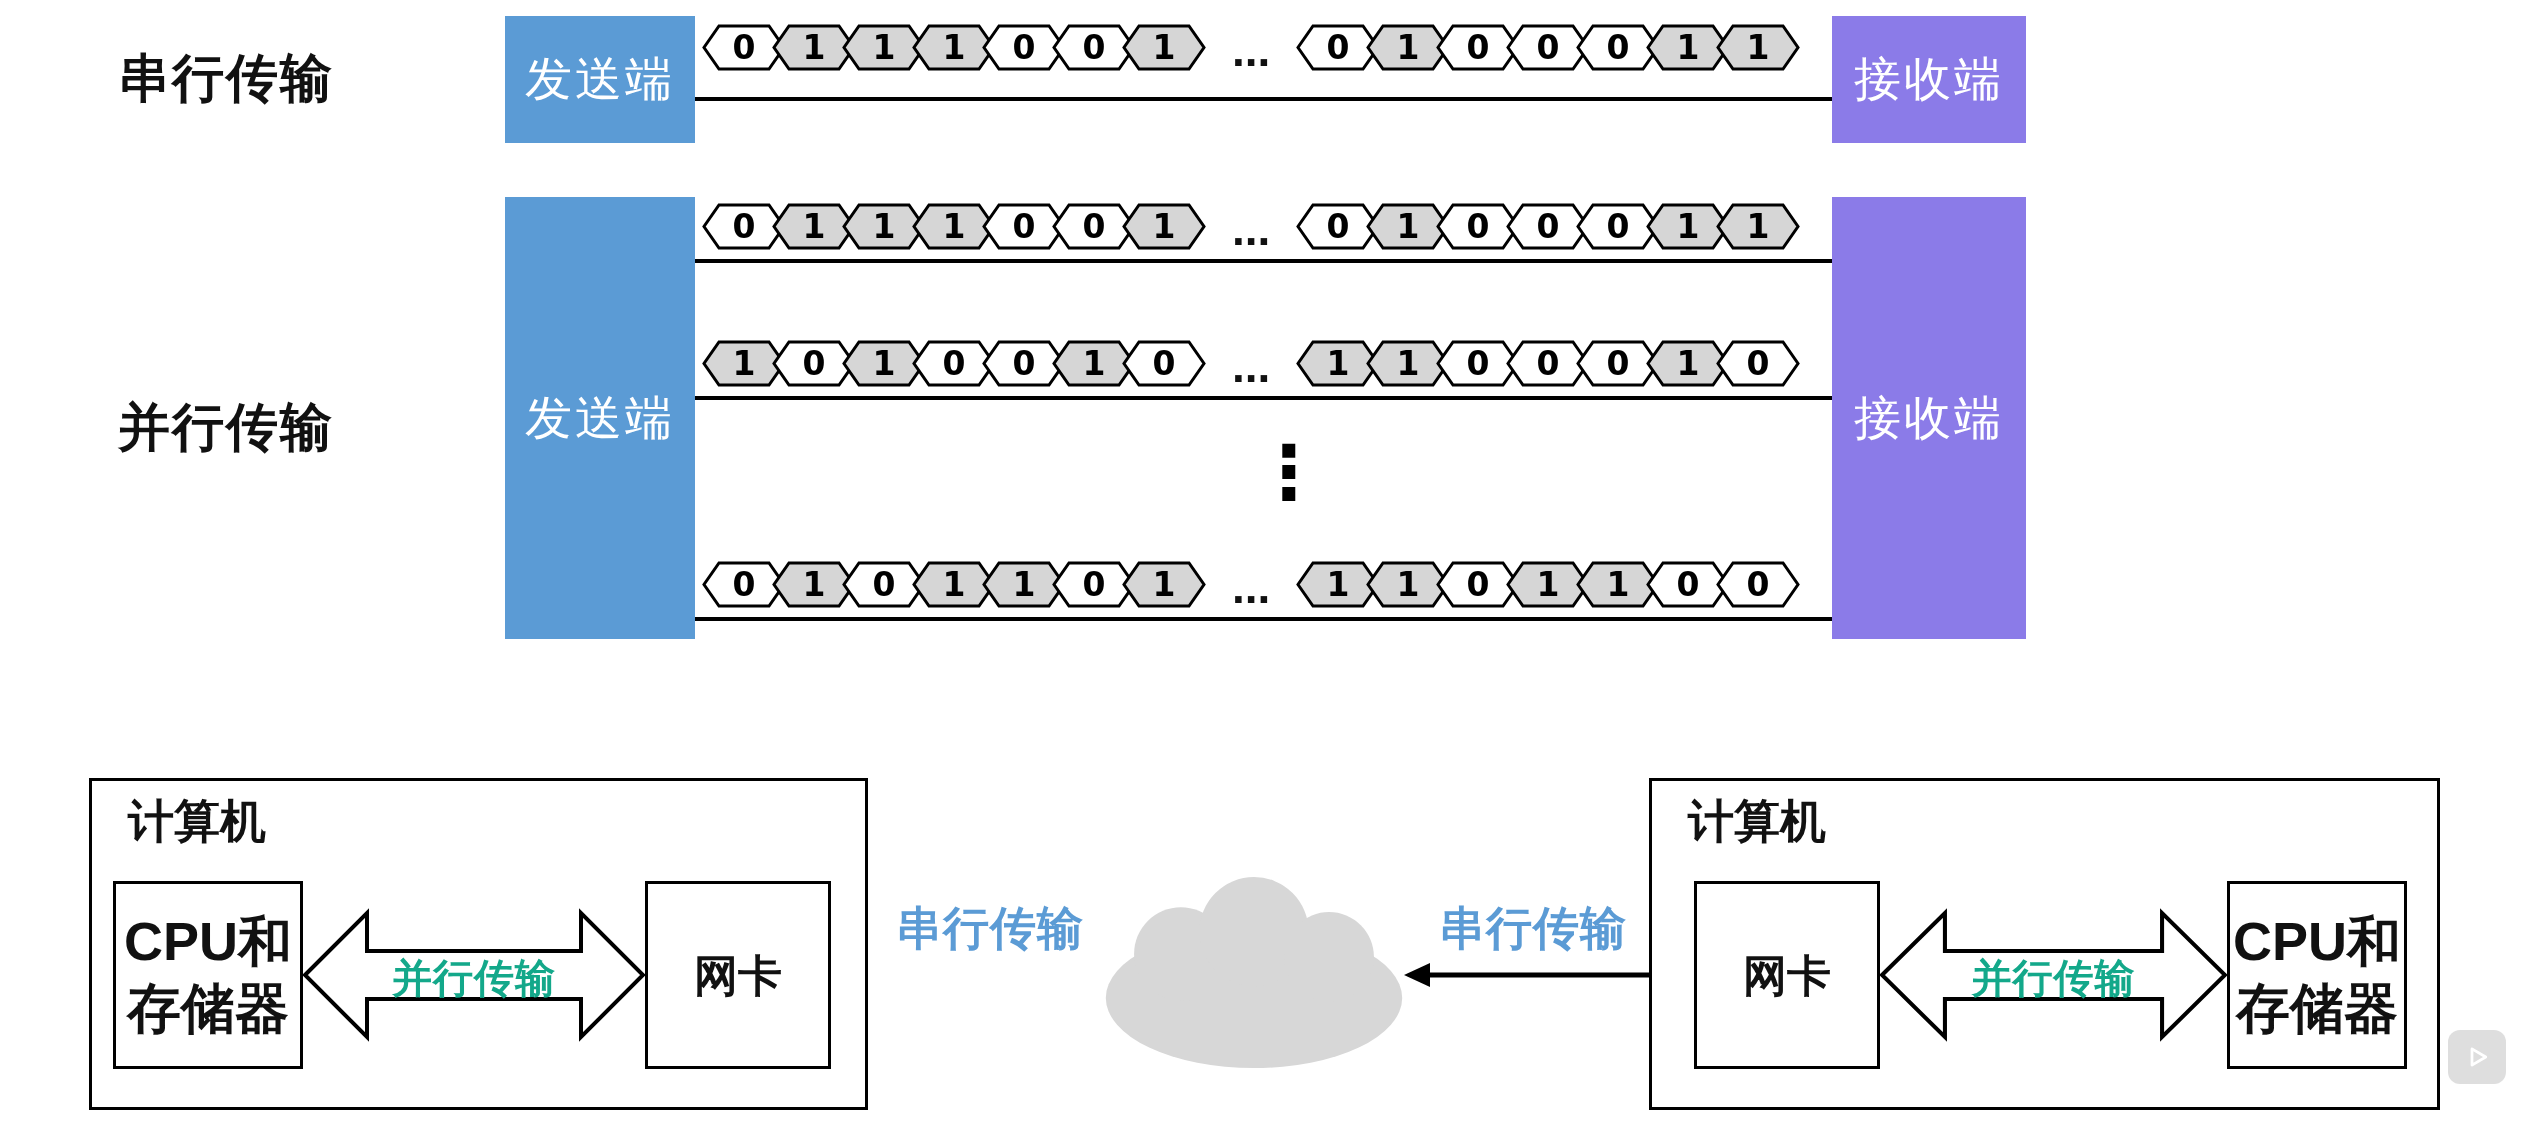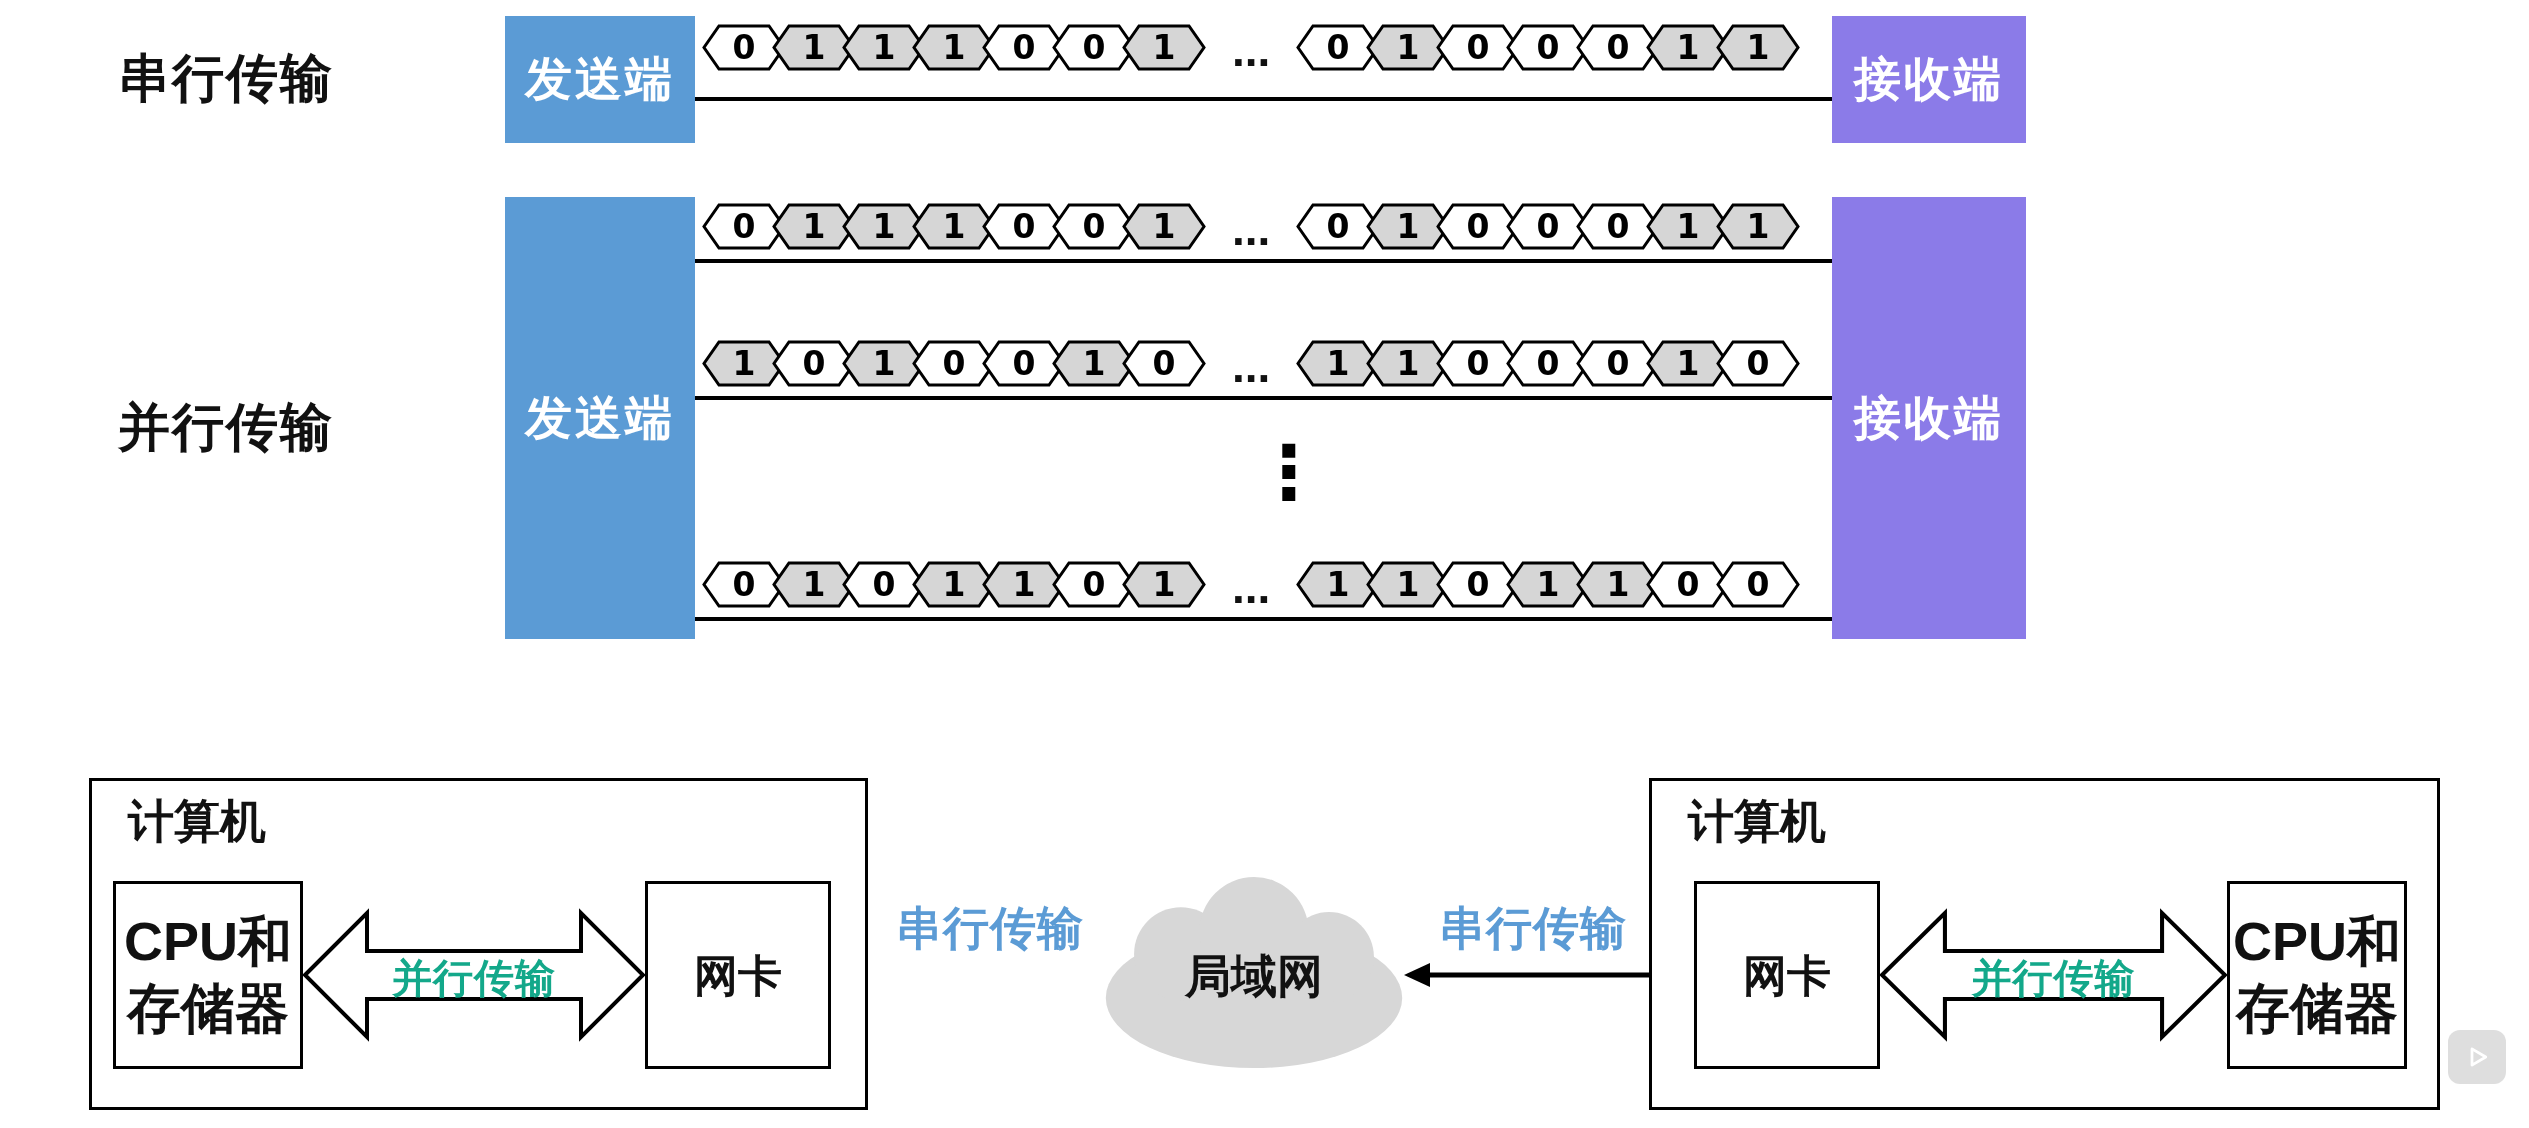--- a/index.html
+++ b/index.html
@@ -20,21 +20,21 @@
     letter-spacing:2px;
     color:#111;
   }
   #lbl-serial   { left:118px; top:44px; }
   #lbl-parallel { left:118px; top:393px; }
 
   
   .endpoint {
     position:absolute;
     display:flex; align-items:center; justify-content:center;
-    color:#fff; font-size:47px; font-weight:bold; letter-spacing:3px;
+    color:#fff; font-size:47px; font-weight:normal; letter-spacing:3px;
   }
   .sender   { background:var(--sender-box,#5B9BD5); }
   .receiver { background:var(--receiver-box,#8B7BE8); }
   #serial-sender    { left:505px;  top:16px;  width:190px; height:127px; }
   #serial-receiver  { left:1832px; top:16px;  width:194px; height:127px; }
   #parallel-sender  { left:505px;  top:197px; width:190px; height:442px; }
   #parallel-receiver{ left:1832px; top:197px; width:194px; height:442px; }
 
   
   .wire {
@@ -389,21 +389,20 @@
 
 <div class="serial-text" id="serial-text-left">串行传输</div>
 
 <div id="cloud">
   <svg viewBox="0 0 320 210">
     <ellipse cx="160" cy="130" rx="152" ry="72" fill="var(--cloud-fill,#D7D7D7)"></ellipse>
     <circle cx="85" cy="85" r="48" fill="var(--cloud-fill,#D7D7D7)"></circle>
     <circle cx="160" cy="62" r="56" fill="var(--cloud-fill,#D7D7D7)"></circle>
     <circle cx="237" cy="88" r="46" fill="var(--cloud-fill,#D7D7D7)"></circle>
   </svg>
-  <div class="cloud-label">局域网</div>
 </div>
 
 <div class="serial-text" id="serial-text-right">串行传输</div>
 
 <svg id="link-arrow" viewBox="0 0 288 36">
   <line x1="22" y1="18" x2="266" y2="18" stroke="#000" stroke-width="5"></line>
   <polygon points="2,18 28,6 28,30" fill="#000"></polygon>
   <polygon points="286,18 260,6 260,30" fill="#000"></polygon>
 </svg>
 

